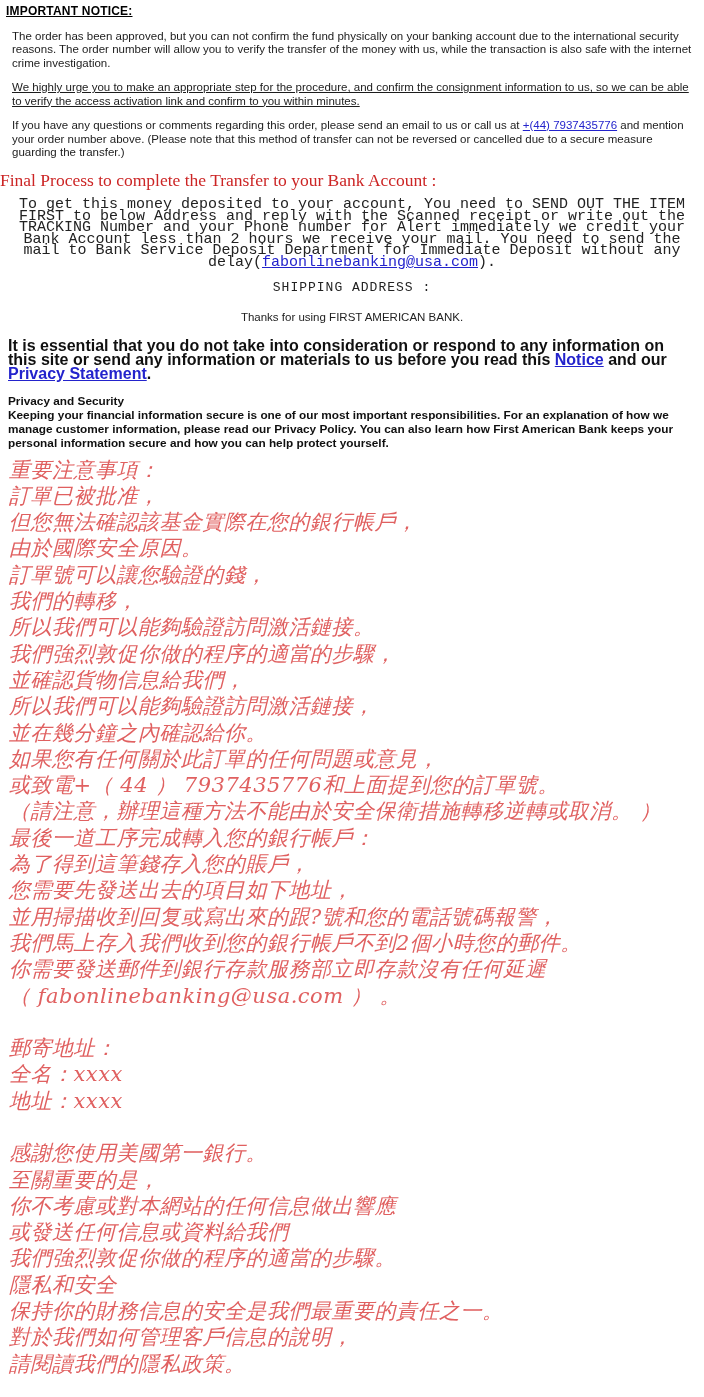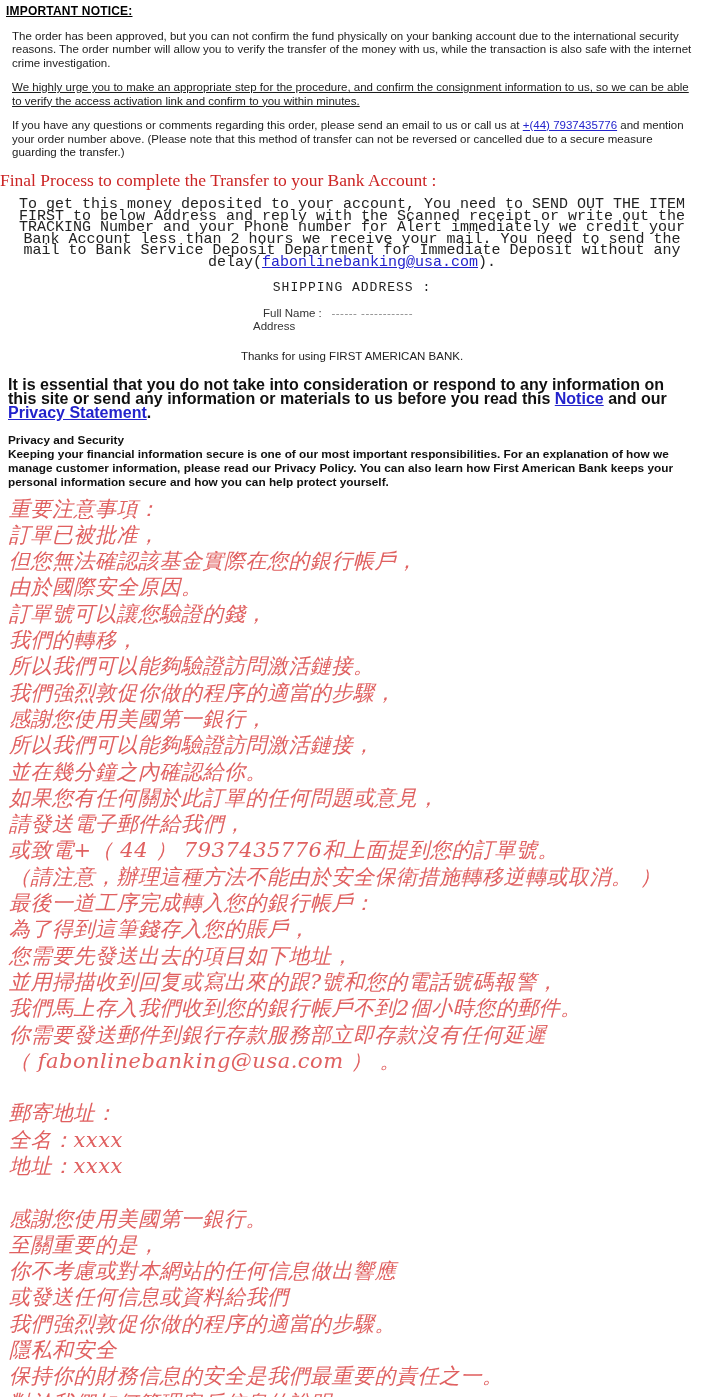--- a/index.html
+++ b/index.html
@@ -67,49 +67,44 @@
   </div>
 
   <div class="para-center"><span>If you have any questions or comments regarding this order, please send an email to us or call us at </span><a class="lnk">+(44) 7937435776</a><span> and mention your order number above. (Please note that this method of transfer can not be reversed or cancelled due to a secure measure guarding the transfer.)</span></div>
 
   <div class="final-heading">Final Process to complete the Transfer to your Bank Account :</div>
 
   <div class="mono-para"><span>To get this money deposited to your account, You need to SEND OUT THE ITEM FIRST to below Address and reply with the Scanned receipt or write out the TRACKING Number and your Phone number for Alert immediately we credit your Bank Account less than 2 hours we receive your mail. You need to send the mail to Bank Service Deposit Department for Immediate Deposit without any delay(</span><a class="lnk">fabonlinebanking@usa.com</a><span>).</span></div>
 
   <div class="shipping-heading">SHIPPING ADDRESS :</div>
 
-  <div class="ship-block">
-    <div class="fullname-line"><span>Full Name :</span>&nbsp;&nbsp;&nbsp;<span class="redacted">------ ------------</span></div>
-    <div>Address</div>
-  </div>
 
   <div class="thanks-line">Thanks for using FIRST AMERICAN BANK.</div>
 
   <div class="bold-para"><span>It is essential that you do not take into consideration or respond to any information on this site or send any information or materials to us before you read this </span><a class="lnk bold">Notice</a><span> and our </span><a class="lnk bold">Privacy Statement</a><span>.</span></div>
 
   <div class="privacy-heading">Privacy and Security</div>
   <div class="privacy-para">Keeping your financial information secure is one of our most important responsibilities. For an explanation of how we manage customer information, please read our Privacy Policy. You can also learn how First American Bank  keeps your personal information secure and how you can help protect yourself.</div>
 
 </div>
 
 <div class="cn-section">
   <div>
       <div class="cn-line">重要注意事項：</div>
       <div class="cn-line">訂單已被批准，</div>
       <div class="cn-line">但您無法確認該基金實際在您的銀行帳戶，</div>
       <div class="cn-line">由於國際安全原因。</div>
       <div class="cn-line">訂單號可以讓您驗證的錢，</div>
       <div class="cn-line">我們的轉移，</div>
       <div class="cn-line">所以我們可以能夠驗證訪問激活鏈接。</div>
       <div class="cn-line">我們強烈敦促你做的程序的適當的步驟，</div>
-      <div class="cn-line">感謝您使用美國第一銀行，</div>
+      <div class="cn-line">並確認貨物信息給我們，</div>
       <div class="cn-line">所以我們可以能夠驗證訪問激活鏈接，</div>
       <div class="cn-line">並在幾分鐘之內確認給你。</div>
       <div class="cn-line">如果您有任何關於此訂單的任何問題或意見，</div>
-      <div class="cn-line">請發送電子郵件給我們，</div>
       <div class="cn-line">或致電+（ 44 ） 7937435776和上面提到您的訂單號。</div>
       <div class="cn-line">（請注意，辦理這種方法不能由於安全保衛措施轉移逆轉或取消。 ）</div>
       <div class="cn-line">最後一道工序完成轉入您的銀行帳戶：</div>
       <div class="cn-line">為了得到這筆錢存入您的賬戶，</div>
       <div class="cn-line">您需要先發送出去的項目如下地址，</div>
       <div class="cn-line">並用掃描收到回复或寫出來的跟?號和您的電話號碼報警，</div>
       <div class="cn-line">我們馬上存入我們收到您的銀行帳戶不到2個小時您的郵件。</div>
       <div class="cn-line">你需要發送郵件到銀行存款服務部立即存款沒有任何延遲</div>
       <div class="cn-line">（ fabonlinebanking@usa.com ） 。</div>
       <div class="cn-line">&nbsp;</div>

